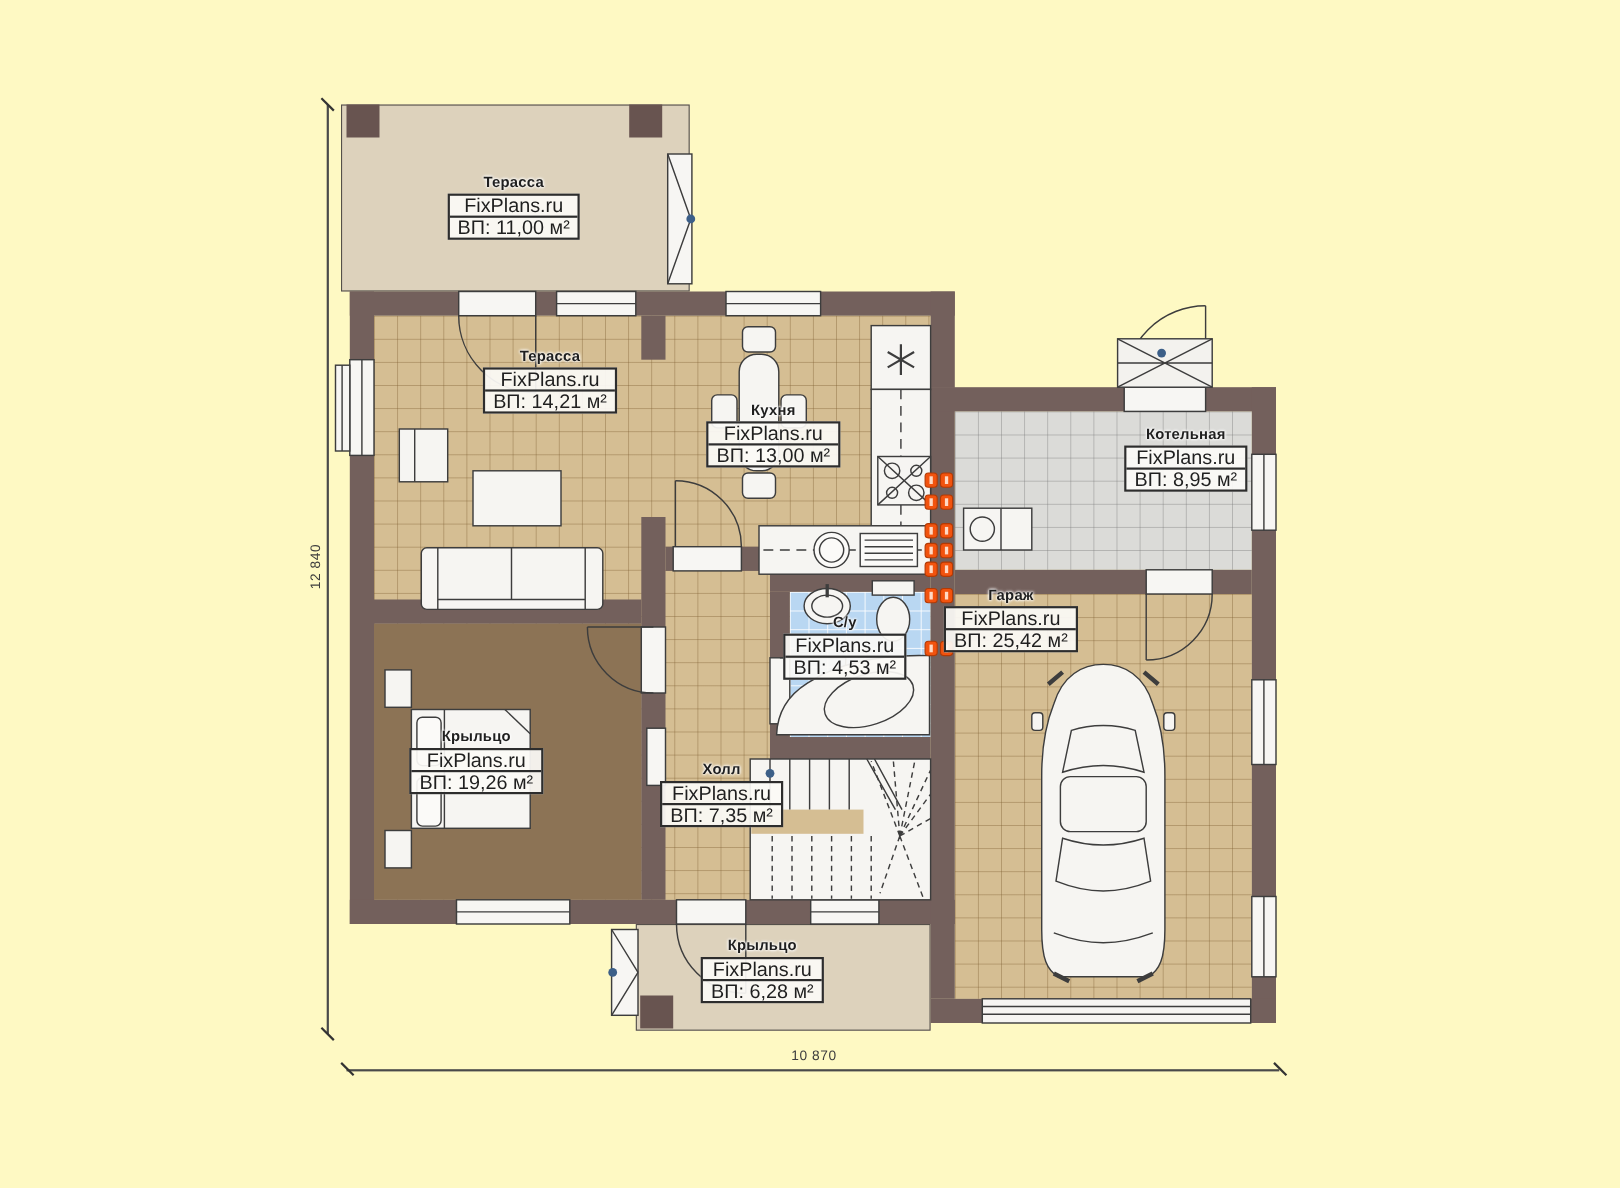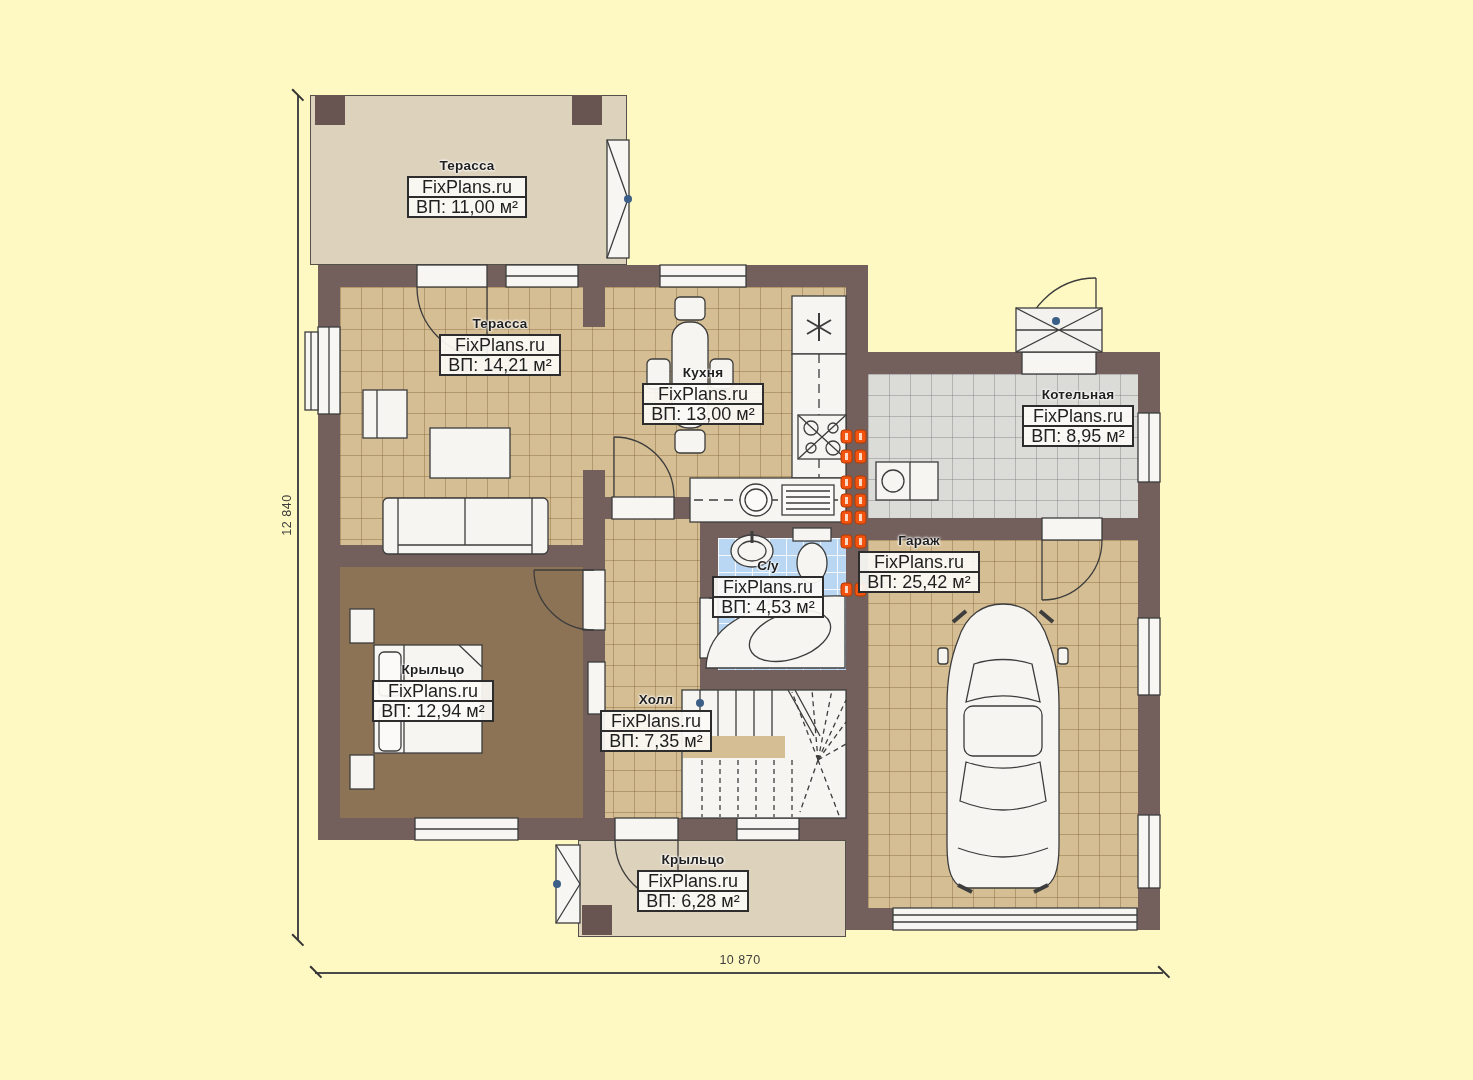--- a/index.html
+++ b/index.html
@@ -316,21 +316,21 @@
     <div class="abox">
       <div class="brand">FixPlans.ru</div>
       <div class="area">ВП: 4,53 м²</div>
     </div>
   </div>
 
   <div class="room-label" style="left:378px;top:662px;width:110px;">
     <div class="rname">Крыльцо</div>
     <div class="abox">
       <div class="brand">FixPlans.ru</div>
-      <div class="area">ВП: 12,94 м²</div>
+      <div class="area">ВП: 19,26 м²</div>
     </div>
   </div>
 
   <div class="room-label" style="left:608px;top:692px;width:96px;">
     <div class="rname">Холл</div>
     <div class="abox">
       <div class="brand">FixPlans.ru</div>
       <div class="area">ВП: 7,35 м²</div>
     </div>
   </div>

